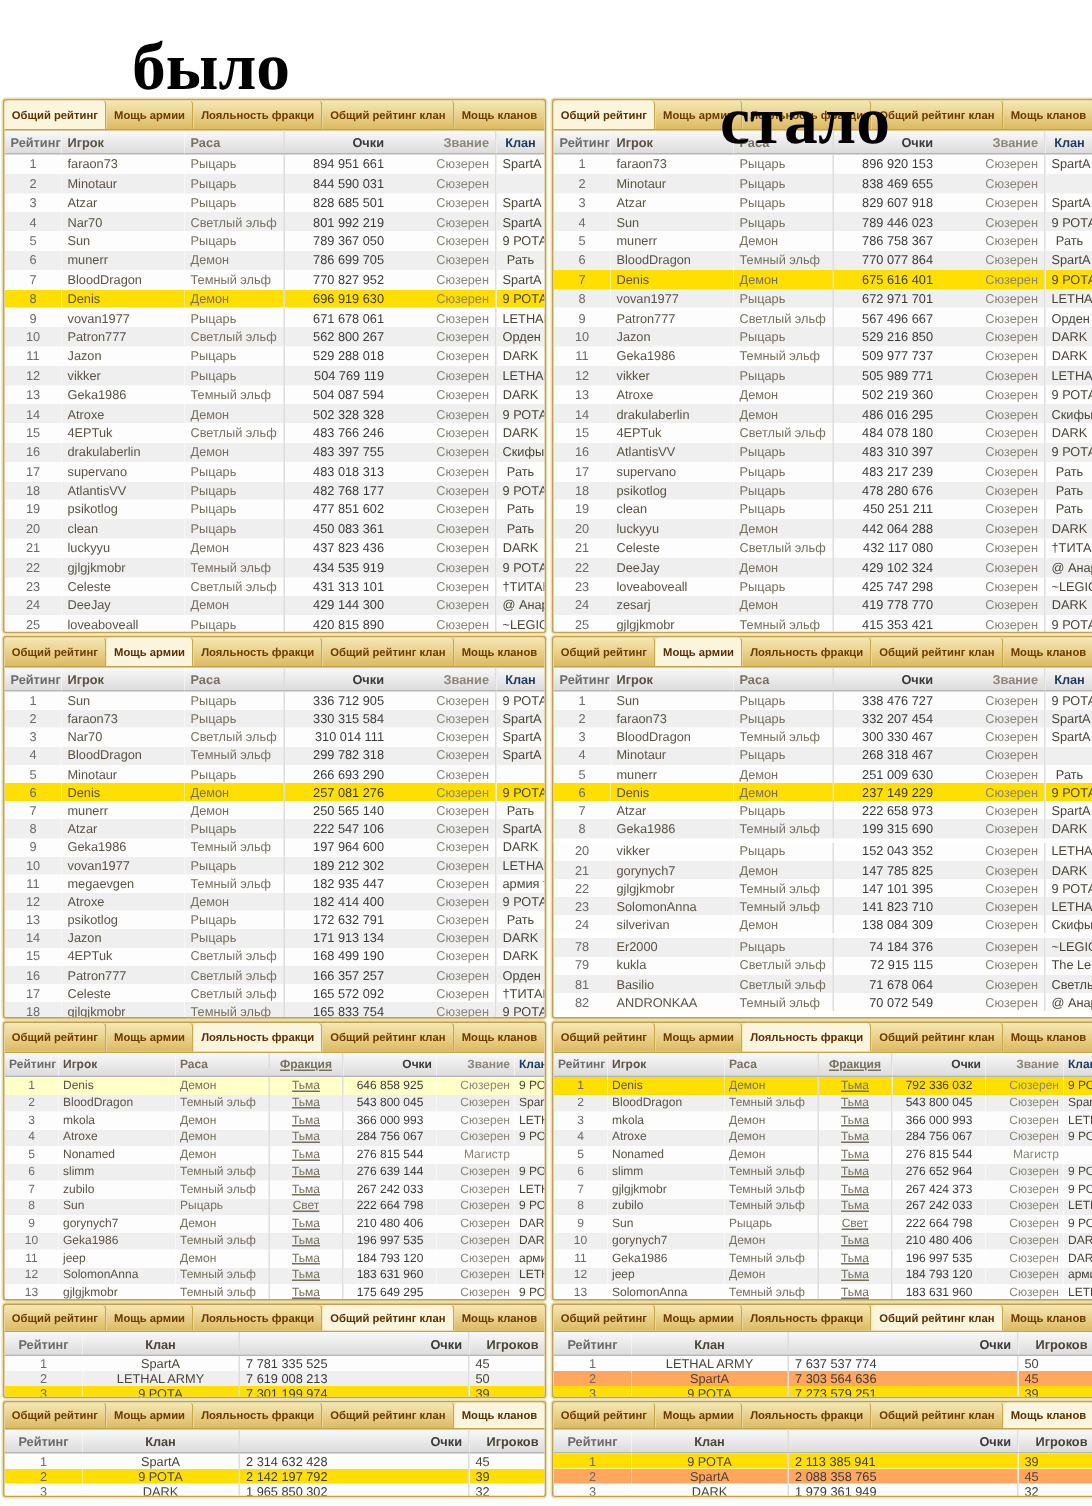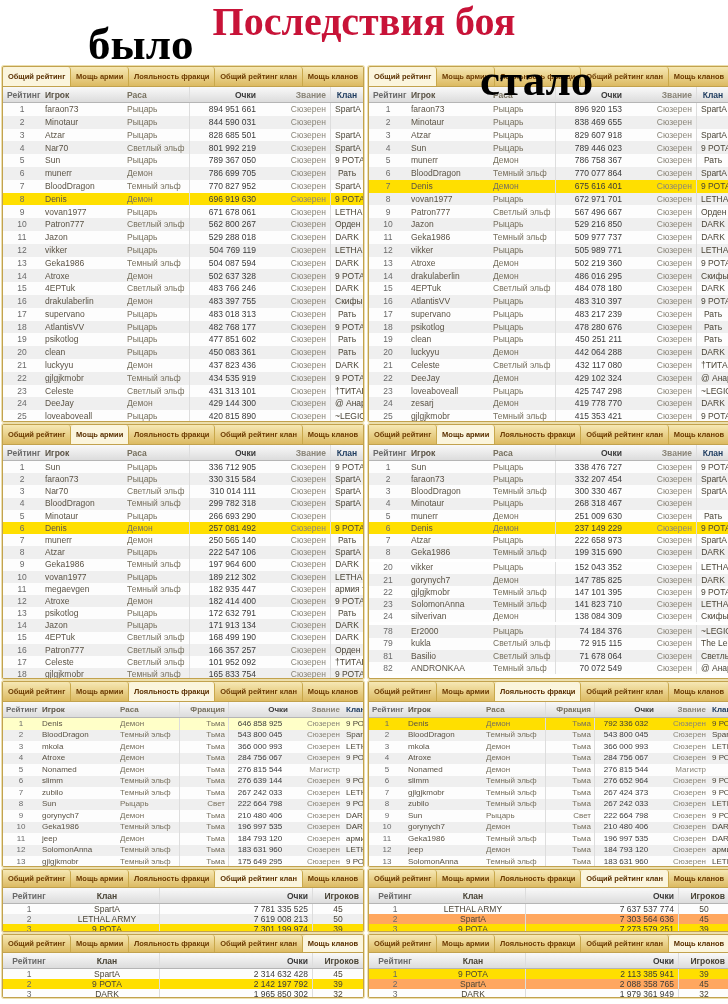--- a/index.html
+++ b/index.html
@@ -72,40 +72,39 @@
   .kind-player th:nth-child(5),.kind-player td:nth-child(5){width:62px;text-align:right;color:#8a8578;}
   .kind-player th:nth-child(6),.kind-player td:nth-child(6){text-align:center;border-left:1px solid #ddd;}
   .kind-player th{text-align:left;}
   .kind-player th:nth-child(4),.kind-player th:nth-child(5){text-align:right;}
   .kind-player th:nth-child(6){text-align:center;}
   
   .kind-loyalty td,.kind-loyalty th{font-size:8px;padding:0 3px;}
   .kind-loyalty th:nth-child(1),.kind-loyalty td:nth-child(1){width:30px;text-align:center;color:#6a6a6a;}
   .kind-loyalty th:nth-child(2),.kind-loyalty td:nth-child(2){width:72px;text-align:left;color:#5a5244;}
   .kind-loyalty th:nth-child(3),.kind-loyalty td:nth-child(3){width:56px;text-align:left;color:#77705e;}
-  .kind-loyalty th:nth-child(4),.kind-loyalty td:nth-child(4){width:42px;text-align:right;color:#77705e;border-left:1px solid #ddd;}
+  .kind-loyalty th:nth-child(4),.kind-loyalty td:nth-child(4){width:42px;text-align:center;color:#77705e;border-left:1px solid #ddd;text-decoration:underline;}
   .kind-loyalty th:nth-child(5),.kind-loyalty td:nth-child(5){width:56px;text-align:center;color:#3a3a3a;border-left:1px solid #ddd;}
   .kind-loyalty th:nth-child(6),.kind-loyalty td:nth-child(6){width:46px;text-align:right;color:#8a8578;}
   .kind-loyalty th:nth-child(7),.kind-loyalty td:nth-child(7){text-align:center;}
   .kind-loyalty th{text-align:left;}
   .kind-loyalty th:nth-child(5),.kind-loyalty th:nth-child(6){text-align:right;}
   .kind-loyalty th:nth-child(7){text-align:center;}
   
   .kind-clan th:nth-child(1),.kind-clan td:nth-child(1){width:44px;text-align:center;color:#6a6a6a;}
   .kind-clan th:nth-child(2),.kind-clan td:nth-child(2){width:96px;text-align:center;color:#4a4436;}
-  .kind-clan th:nth-child(3),.kind-clan td:nth-child(3){text-align:right;color:#3a3a3a;border-left:1px solid #ddd;}
-  .kind-clan th:nth-child(4),.kind-clan td:nth-child(4){width:42px;text-align:center;color:#4a4436;border-left:1px solid #ddd;}
+  .kind-clan th:nth-child(3),.kind-clan td:nth-child(3){color:#3a3a3a;border-left:1px solid #ddd;}
+  .kind-clan th:nth-child(4),.kind-clan td:nth-child(4){width:42px;text-align:left;color:#4a4436;border-left:1px solid #ddd;}
   .kind-clan th{text-align:center;}
   .kind-clan th:nth-child(3),.kind-clan th:nth-child(4){text-align:right;}
 </style>
 </head>
 <body>
 
 <div class="hdr">
-  <div class="title">Последствия боя</div>
   <div class="lbl before">было</div>
   <div class="lbl after">стало</div>
 </div>
 
 <div class="band b1">
   <div class="panel">
       <div class="tabs">
         <div class="tab active">Общий рейтинг</div>
         <div class="tab">Мощь армии</div>
         <div class="tab">Лояльность фракци</div>
@@ -225,21 +224,21 @@
             <td>Geka1986</td>
             <td>Темный эльф</td>
             <td>504 087 594</td>
             <td>Сюзерен</td>
             <td>DARK</td>
           </tr>
           <tr>
             <td>14</td>
             <td>Atroxe</td>
             <td>Демон</td>
-            <td>502 637 328</td>
+            <td>502 328 328</td>
             <td>Сюзерен</td>
             <td>9 РОТА</td>
           </tr>
           <tr>
             <td>15</td>
             <td>4EPTuk</td>
             <td>Светлый эльф</td>
             <td>483 766 246</td>
             <td>Сюзерен</td>
             <td>DARK</td>
@@ -609,21 +608,21 @@
             <td>Minotaur</td>
             <td>Рыцарь</td>
             <td>266 693 290</td>
             <td>Сюзерен</td>
             <td></td>
           </tr>
           <tr class="hl-yellow">
             <td>6</td>
             <td>Denis</td>
             <td>Демон</td>
-            <td>257 081 492</td>
+            <td>257 081 276</td>
             <td>Сюзерен</td>
             <td>9 РОТА</td>
           </tr>
           <tr>
             <td>7</td>
             <td>munerr</td>
             <td>Демон</td>
             <td>250 565 140</td>
             <td>Сюзерен</td>
             <td>Рать</td>
@@ -697,21 +696,21 @@
             <td>Patron777</td>
             <td>Светлый эльф</td>
             <td>166 357 257</td>
             <td>Сюзерен</td>
             <td>Орден Перуна</td>
           </tr>
           <tr>
             <td>17</td>
             <td>Celeste</td>
             <td>Светлый эльф</td>
-            <td>101 952 092</td>
+            <td>165 572 092</td>
             <td>Сюзерен</td>
             <td>†ТИТАНЫ†</td>
           </tr>
           <tr>
             <td>18</td>
             <td>gjlgjkmobr</td>
             <td>Темный эльф</td>
             <td>165 833 754</td>
             <td>Сюзерен</td>
             <td>9 РОТА</td>

